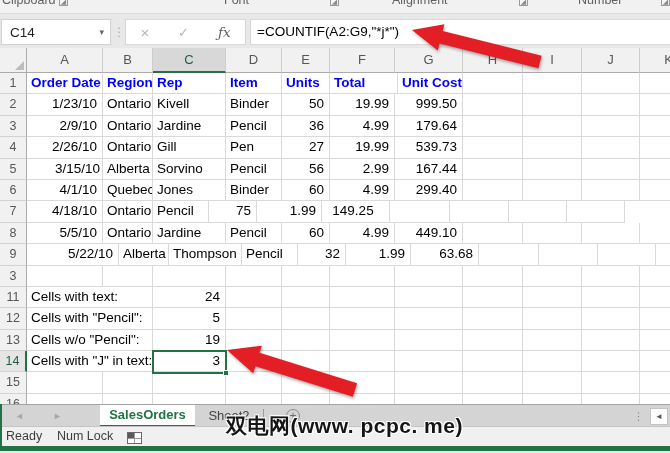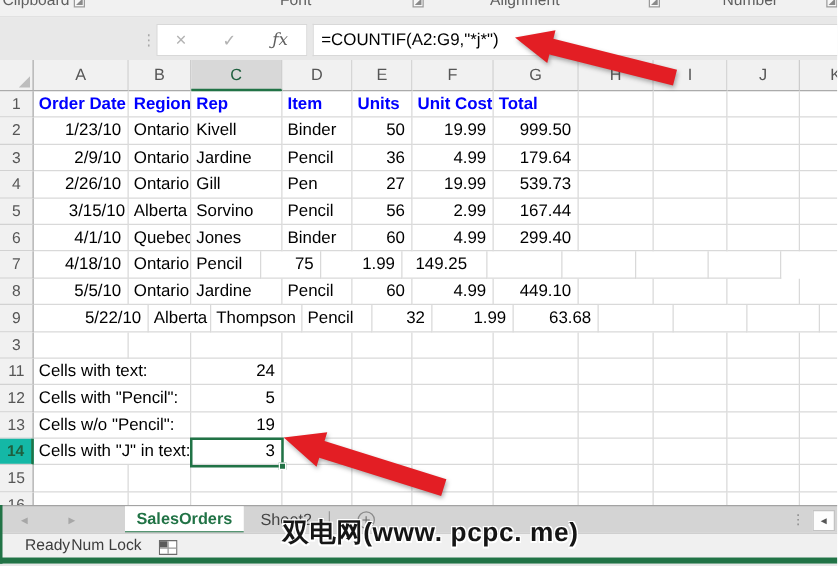--- a/index.html
+++ b/index.html
@@ -36,21 +36,21 @@
   .ch{flex:none;background:#f1f1f1;border-right:1px solid #cdcdcd;border-bottom:1px solid #ababab;
       text-align:center;font-size:13px;line-height:24px;color:#565656;}
   .ch.sel{background:#d8d8d8;border-bottom:2px solid #217346;color:#1e5f3e;}
   .corner{flex:none;width:27px;background:#f1f1f1;border-right:1px solid #ababab;
           border-bottom:1px solid #ababab;position:relative;}
   .corner:after{content:'';position:absolute;right:2px;bottom:2px;
                 border-left:9px solid transparent;border-bottom:9px solid #bdbdbd;}
   .gridrow{display:flex;height:21.4px;}
   .rh{flex:none;width:27px;background:#f1f1f1;border-right:1px solid #ababab;border-bottom:1px solid #d2d2d2;
       text-align:center;font-size:12.5px;line-height:21px;color:#565656;}
-  .rh.sel{background:#14b8a6;border-right:2px solid #217346;color:#1e5f3e;font-weight:bold;}
+  .rh.sel{background:#e5e5e5;border-right:2px solid #217346;color:#1e5f3e;}
   .cell{flex:none;height:100%;border-right:1px solid #d9d9d9;border-bottom:1px solid #d9d9d9;
         font-size:13.5px;line-height:20px;color:#000;white-space:nowrap;overflow:hidden;}
   .cell.l{padding-left:4px;} .cell.r{text-align:right;padding-right:5px;}
   .cell.th{color:#0000ff;font-weight:bold;}
 
   
   .selbox{position:absolute;left:152px;top:350px;width:75px;height:24px;
           border:2px solid #217346;z-index:20;}
   .fillhandle{position:absolute;right:-4px;bottom:-4px;width:6px;height:6px;
               background:#217346;border:1px solid #fff;}
@@ -95,20 +95,24 @@
     <span class="launcher" style="left:59px">◢</span>
     <span class="rlabel" style="left:224px">Font</span>
     <span class="launcher" style="left:330px">◢</span>
     <span class="rlabel" style="left:392px">Alignment</span>
     <span class="launcher" style="left:519px">◢</span>
     <span class="rlabel" style="left:578px">Number</span>
     <span class="launcher" style="left:661px">◢</span>
   </div>
 
   <div class="fbar">
+    <div class="namebox">
+      <span class="nbtext">C14</span>
+      <span class="nbdrop">▾</span>
+    </div>
     <div class="fdots">⋮</div>
     <div class="fbtns">
       <span class="icox">×</span>
       <span class="icochk">✓</span>
       <span class="icofx">ƒx</span>
     </div>
     <div class="finput">=COUNTIF(A2:G9,"*j*")</div>
   </div>
 
   <div class="grid" id="grid">
@@ -126,22 +130,22 @@
         <div class="ch" style="width: 58px;">J</div>
         <div class="ch" style="width: 58px;">K</div>
       </div>
       <div class="gridrow">
         <div class="rh">1</div>
         <div class="cell th l" style="width: 76px;">Order Date</div>
         <div class="cell th l" style="width: 50px;">Region</div>
         <div class="cell th l" style="width: 73px;">Rep</div>
         <div class="cell th l" style="width: 56px;">Item</div>
         <div class="cell th l" style="width: 48px;">Units</div>
+        <div class="cell th l" style="width: 68px;">Total</div>
         <div class="cell th l" style="width: 65px;">Unit Cost</div>
-        <div class="cell th l" style="width: 68px;">Total</div>
         <div class="cell" style="width: 60px;"></div>
         <div class="cell" style="width: 59px;"></div>
         <div class="cell" style="width: 58px;"></div>
         <div class="cell" style="width: 58px;"></div>
       </div>
       <div class="gridrow">
         <div class="rh">2</div>
         <div class="cell r" style="width: 76px;">1/23/10</div>
         <div class="cell l" style="width: 50px;">Ontario</div>
         <div class="cell l" style="width: 73px;">Kivell</div>
@@ -356,21 +360,21 @@
     <span class="navarr" style="left:53px">►</span>
     <div class="tab active">SalesOrders</div>
     <div class="tab inactive">Sheet2</div>
     <div class="tabsep"></div>
     <div class="addsheet">+</div>
     <span class="sbdots">⋮</span>
     <div class="scrollbtn">◄</div>
   </div>
 
   <div class="statusbar">
-    <span class="stitem" style="left:20px">Ready</span>
+    <span class="stitem" style="left:6px">Ready</span>
     <span class="stitem" style="left:57px">Num Lock</span>
     <span class="stitem" style="left:127px;top:4px">
       <svg width="15" height="12" viewBox="0 0 15 12">
         <rect x="0.5" y="0.5" width="14" height="11" fill="#fff" stroke="#6a6a6a"></rect>
         <rect x="1" y="1" width="6" height="5" fill="#5a5a5a"></rect>
         <line x1="1" y1="6.5" x2="14" y2="6.5" stroke="#9a9a9a"></line>
         <line x1="7.5" y1="1" x2="7.5" y2="11" stroke="#9a9a9a"></line>
       </svg>
     </span>
   </div>

